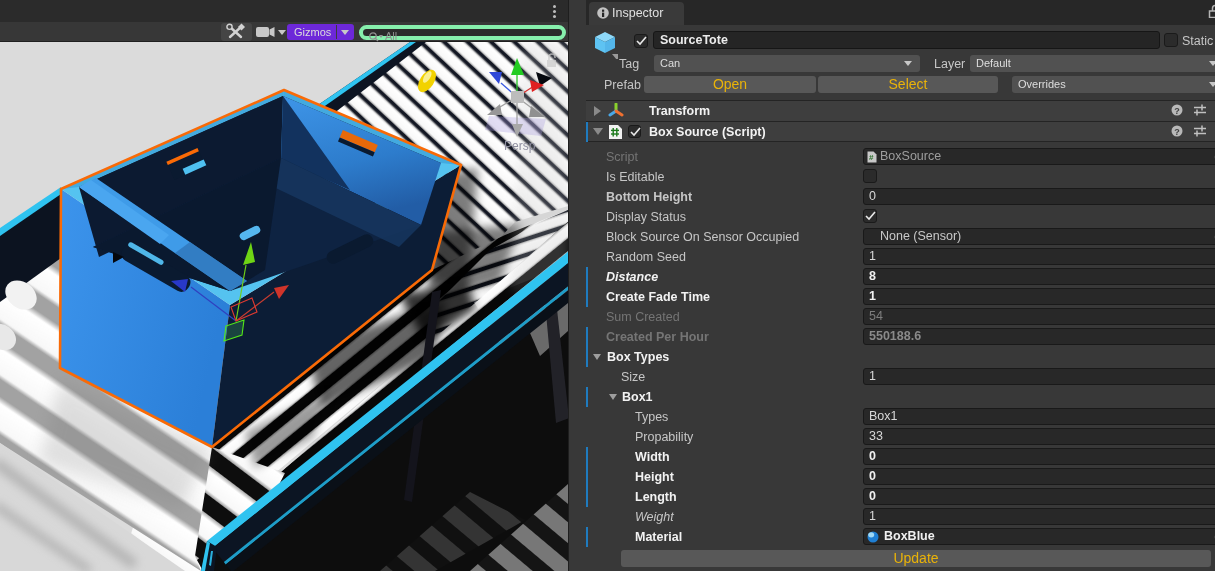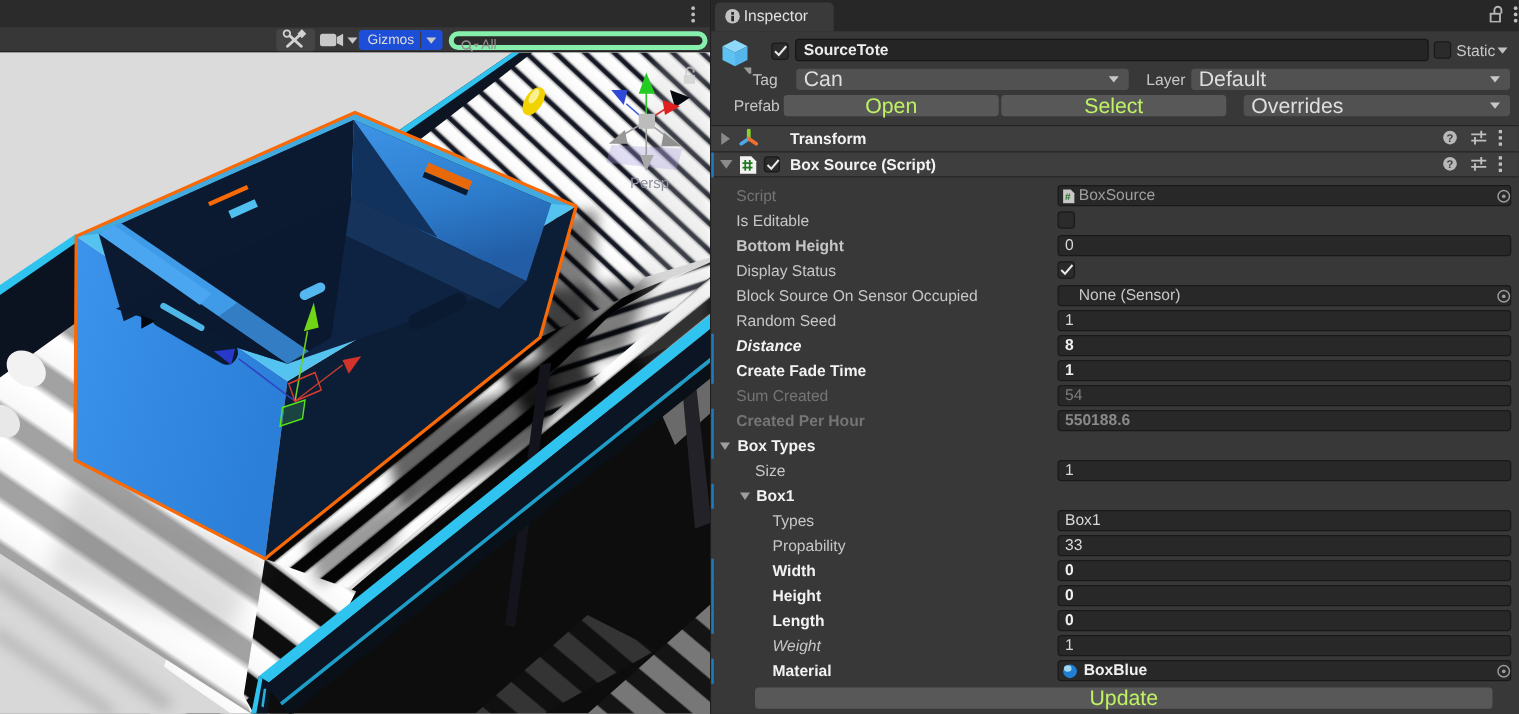--- a/index.html
+++ b/index.html
@@ -6,37 +6,37 @@
   html,body { width:1215px; height:571px; overflow:hidden; background:#383838;
     font-family:"Liberation Sans", sans-serif; -webkit-font-smoothing:antialiased; }
   #page { position:relative; width:1215px; height:571px; }
   .abs { position:absolute; }
   
   #scenebar1 { left:0; top:0; width:568px; height:22px; background:#2b2b2b; }
   #scenebar2 { left:0; top:22px; width:568px; height:20px; background:#373737; border-bottom:1px solid #1f1f1f;}
   #scene { left:0; top:42px; width:568px; height:529px; background:#dbdbdb; }
   .kebab { width:3px; height:3px; background:#bdbdbd; border-radius:50%;
      box-shadow:0 5px 0 #bdbdbd, 0 10px 0 #bdbdbd; }
-  #gizbtn { left:287px; top:24px; width:67px; height:16px; background:#1d4ed8; border-radius:3px;
+  #gizbtn { left:287px; top:24px; width:67px; height:16px; background:#6d28d9; border-radius:3px;
      color:#dcdcdc; font-size:11px; text-align:left; padding-left:7px; line-height:16px;}
   #searchbox { left:359px; top:25px; width:207px; height:15px; background:#2b2b2b; border:4px solid #86efac;
      border-radius:8px; color:#8f8f8f; font-size:11px; line-height:14px; padding-left:22px;}
   
-  #insp { left:569px; top:0; width:544px; height:571px; background:#383838; }
+  #insp { left:586px; top:0; width:544px; height:571px; background:#383838; }
   #tabbar { left:0; top:0; width:646px; height:25px; background:#272727; }
   #tab { left:3px; top:2px; width:95px; height:23px; background:#3a3a3a; border-radius:4px 4px 0 0;
       color:#e0e0e0; font-size:12.5px; line-height:23px; }
   .lbl { color:#c6c6c6; font-size:12.5px; line-height:20px; height:20px; }
   .boldlbl { color:#f2f2f2; font-weight:bold; }
   .dislbl { color:#757575; }
   .field { background:#282828; border:1px solid #191919; border-radius:3px; height:17px;
       color:#d8d8d8; font-size:12.5px; line-height:15px; padding-left:5px; }
-  .ddown { background:#515151; border-radius:3px; height:17px; color:#dedede; font-size:17px;
+  .ddown { background:#515151; border-radius:3px; height:17px; color:#dedede; font-size:11px;
       line-height:17px; padding-left:6px; }
-  .btn { background:#585858; border-radius:3px; height:17px; color:#bef264; font-size:17px;
+  .btn { background:#585858; border-radius:3px; height:17px; color:#eab308; font-size:14px;
       line-height:17px; text-align:center; }
   .cbox { width:14px; height:14px; background:#2b2b2b; border:1px solid #1a1a1a; border-radius:3px; }
   .hdr { left:0; width:646px; height:20px; background:#3e3e3e; border-top:1px solid #242424; }
   .bluebar { left:0; width:2px; background:#1f7bbf; }
   .car { position:absolute; width:0; height:0; border-left:4px solid transparent; border-right:4px solid transparent; border-top:5px solid #c8c8c8; }
 </style>
 </head>
 <body>
 <div id="page">
 

